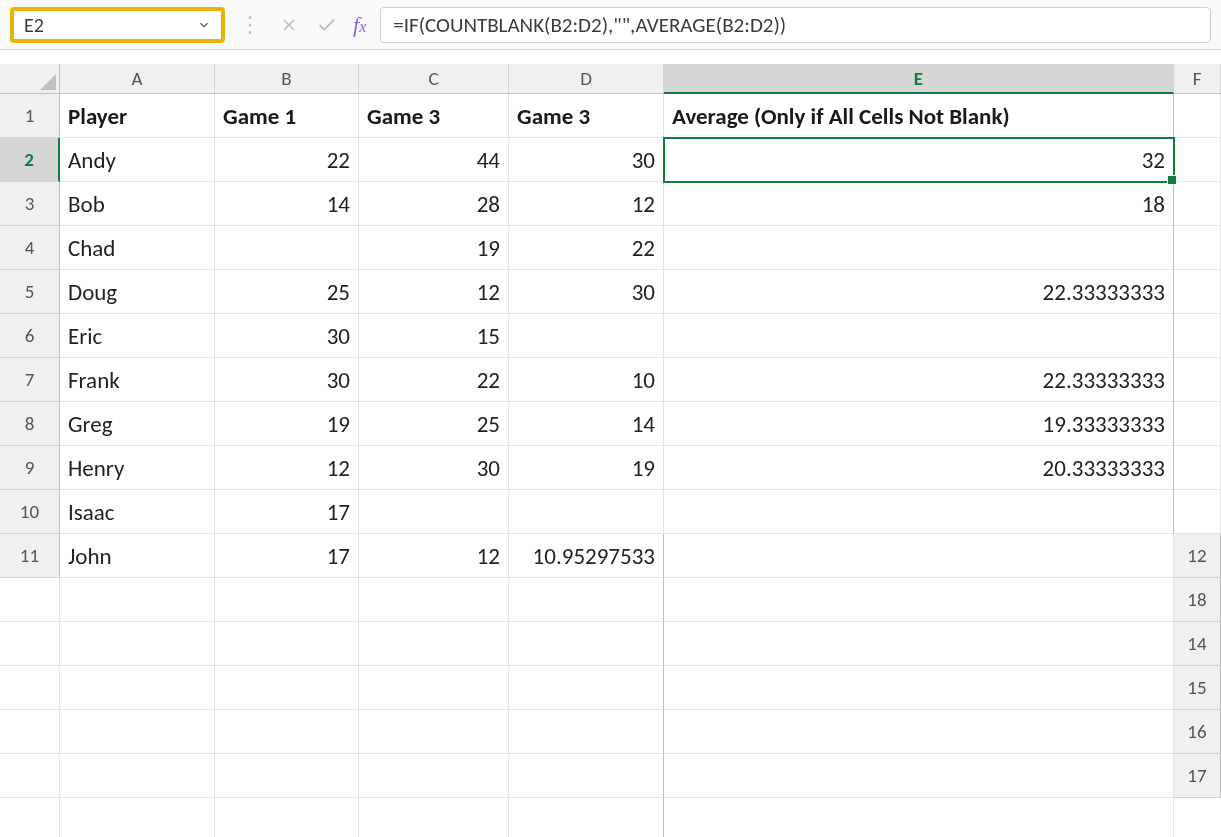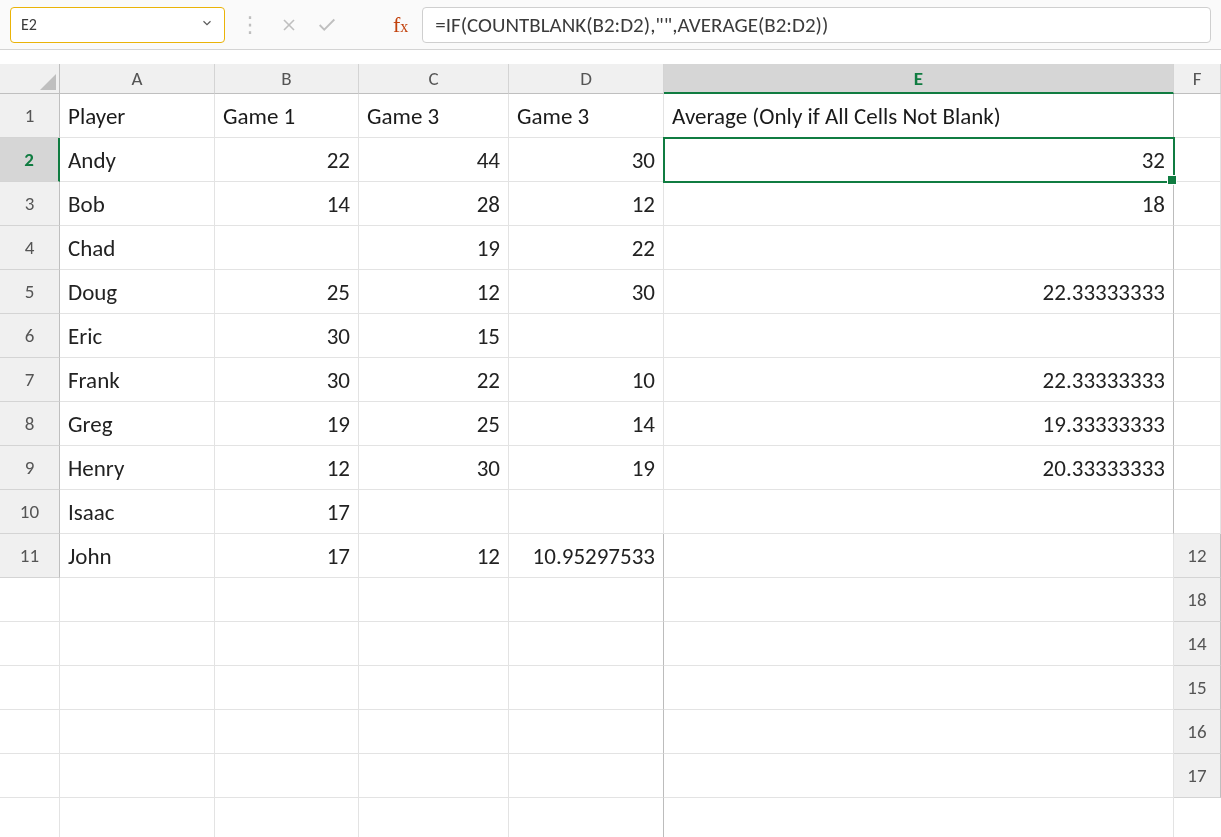--- a/index.html
+++ b/index.html
@@ -19,27 +19,27 @@
       height: 50px;
       border-bottom: 1px solid #d4d4d4;
       background: #fafafa;
       padding: 6px 10px;
       gap: 10px;
     }
     .name-box {
       width: 215px;
       height: 36px;
       background: #ffffff;
-      border: 1px solid #eab308;
+      border: 4px solid #eab308;
       border-radius: 4px;
       display: flex;
       align-items: center;
       justify-content: space-between;
       padding: 0 10px;
-      font-size: 16px;
+      font-size: 20px;
       color: #3b3b3b;
     }
     .name-box-chevron {
       color: #5a5a5a;
     }
     .vsep {
       color: #bfbfbf;
       font-size: 22px;
       padding: 0 4px;
     }
@@ -49,24 +49,24 @@
       display: flex;
       align-items: center;
       justify-content: center;
       color: #bfbfbf;
       font-size: 22px;
       position: relative;
     }
     .fb-btn svg { display: block; }
     .fx-label {
       font-family: "Times New Roman", serif;
-      color: #c2410c;
+      font-style: italic;
+      color: #8b5cf6;
       font-size: 22px;
       padding: 0 4px 0 2px;
-      margin-left: 40px;
     }
     .formula-input {
       flex: 1;
       height: 36px;
       border: 1px solid #cfcfcf;
       border-radius: 4px;
       background: #ffffff;
       display: flex;
       align-items: center;
       padding: 0 12px;
@@ -129,21 +129,21 @@
       align-items: center;
       padding: 0 8px;
       height: 44px;
       color: #222;
       font-size: 23px;
       background:#fff;
       overflow: hidden;
       white-space: nowrap;
     }
     .cell.hcell {
-      font-weight: 400;
+      font-weight: 700;
       color: #1a1a1a;
     }
     .cell.num { justify-content:flex-end; }
     .cell.txt { justify-content:flex-start; }
     .cell.edge-right { border-right: 1px solid #bcbcbc; }
     
     
     .active-outline {
       position: absolute;
       border: 2px solid #107c41;

